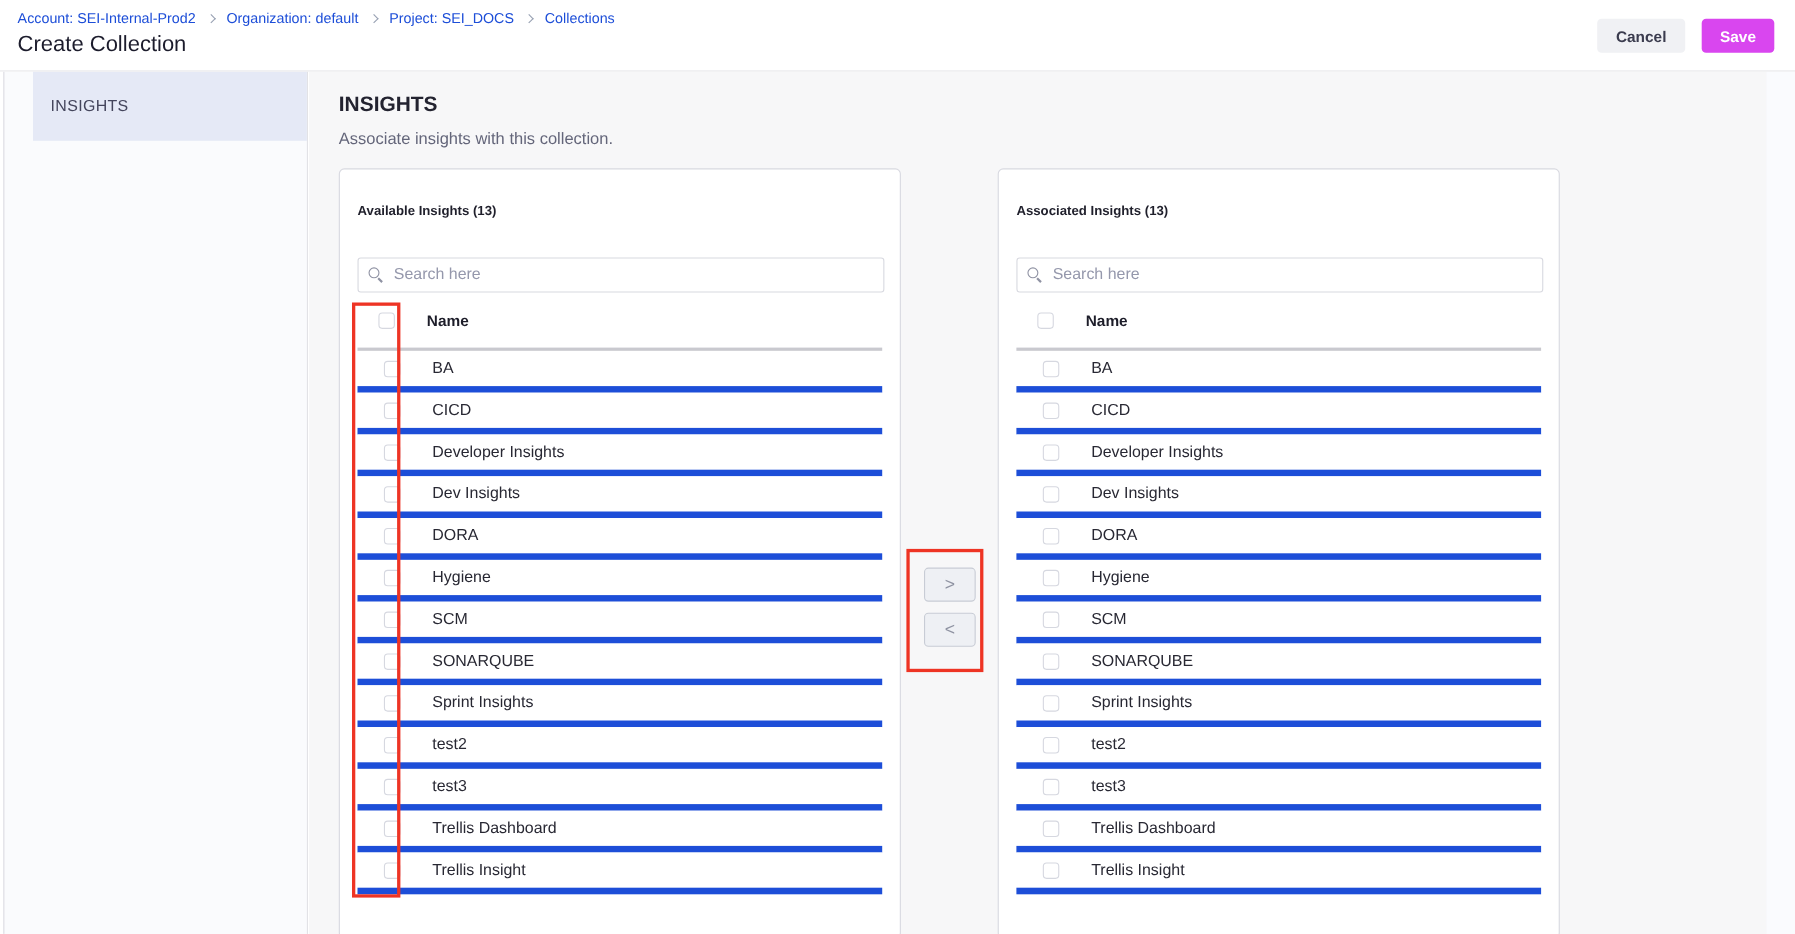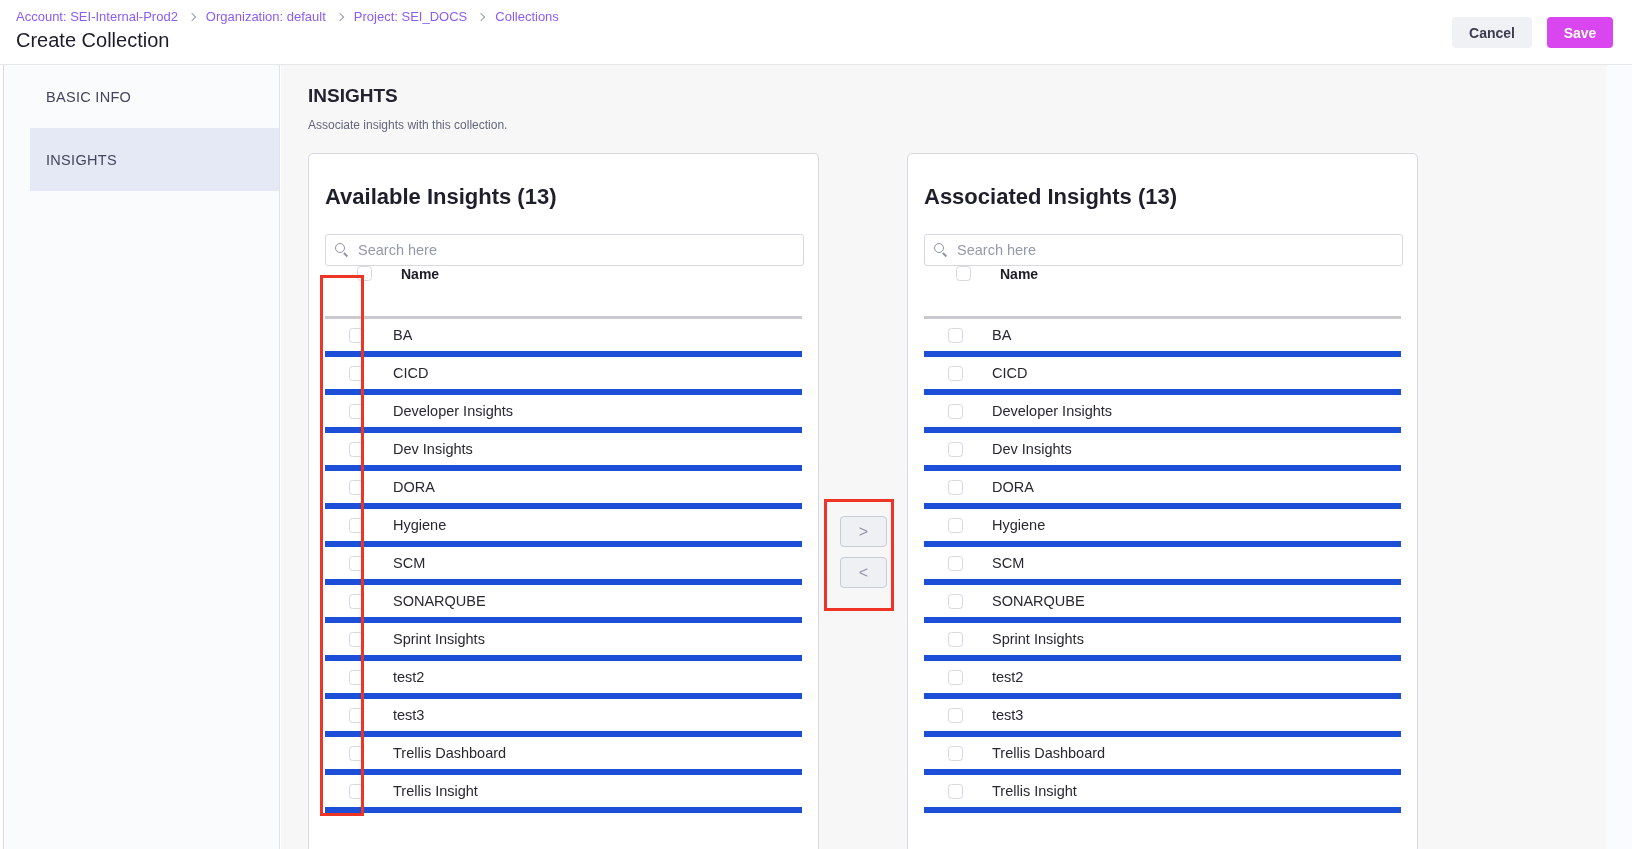--- a/index.html
+++ b/index.html
@@ -5,21 +5,21 @@
   * { margin:0; padding:0; box-sizing:border-box; }
   html,body { width:1632px; height:849px; overflow:hidden; background:#fff;
               font-family:"Liberation Sans","DejaVu Sans",sans-serif; }
   .app { position:relative; width:1632px; height:849px; }
 
   
   .topbar { position:absolute; left:0; top:0; width:1632px; height:65px; background:#fff;
             border-bottom:1px solid #e7e7ea; z-index:2; }
   .breadcrumb { position:absolute; left:16px; top:9px; display:flex; align-items:center; gap:9px;
                 font-size:13px; }
-  .crumb { color:#8b5cf6; text-decoration:none; cursor:pointer; }
+  .crumb { color:#1d4ed8; text-decoration:none; cursor:pointer; }
   .crumb-sep { width:6px; height:6px; border-top:1.6px solid #97a0b2; border-right:1.6px solid #97a0b2;
                transform:rotate(45deg); margin:0 2px; }
   .page-title { position:absolute; left:16px; top:29px; font-size:20px; font-weight:400; color:#1c1c2c; }
   .topbar-actions { position:absolute; top:17px; right:19px; height:29px; }
   .btn { display:inline-flex; align-items:center; justify-content:center; height:31px;
          border:none; border-radius:4px; font-size:14px; font-weight:700; cursor:pointer;
          font-family:inherit; }
   .btn-cancel { width:80px; background:#f0f1f4; color:#3b3c4e; position:absolute; right:81px; top:0; }
   .btn-save   { width:66px; background:#d946ef; color:#ffffff; position:absolute; right:0; top:0; }
 
@@ -27,40 +27,40 @@
   .sidebar { position:absolute; left:3px; top:65px; width:277px; height:784px; background:#fafbfd;
              border-left:1px solid #dcdce2; border-right:1px solid #e2e2e6; }
   .side-item { height:63px; display:flex; align-items:center; margin-left:26px; padding-left:16px;
                font-size:14.5px; letter-spacing:.3px; color:#44455c; cursor:pointer; }
   .side-item.active { background:#e5e9f6; }
 
   
   .main { position:absolute; left:281px; top:65px; width:1351px; height:784px; background:#f7f7f8; }
   .right-gutter { position:absolute; right:0; top:0; width:26px; height:784px; background:#fafbfe; }
   .main-heading { position:absolute; left:27px; top:20px; font-size:19px; font-weight:600; color:#232330; }
-  .main-sub { position:absolute; left:27px; top:53px; font-size:12px; color:#64667a; }
+  .main-sub { position:absolute; left:27px; top:53px; font-size:15px; color:#64667a; }
 
   
   .panel { position:absolute; top:88px; width:511px; height:700px; background:#fff;
            border:1px solid #d8d9e0; border-radius:5px; }
   .panel:nth-of-type(1) { left:27px; }
   .panel:nth-of-type(2) { left:626px; }
-  .panel-title { position:absolute; left:16px; top:30px; font-size:22px; font-weight:600; color:#1f1f2b; }
+  .panel-title { position:absolute; left:16px; top:30px; font-size:12px; font-weight:600; color:#1f1f2b; }
   .search-wrap { position:absolute; left:16px; top:80px; width:479px; height:32px; }
   .search-input { width:100%; height:100%; border:1px solid #d8d9e0; border-radius:3px;
                   padding:0 10px 0 32px; font-size:14.5px; color:#33344a; background:#fff;
                   font-family:inherit; outline:none; }
   .search-input::placeholder { color:#9598ac; }
   .search-icon { position:absolute; left:10px; top:9px; width:13px; height:13px; pointer-events:none; }
   .search-icon::before { content:""; position:absolute; left:0; top:0; width:8px; height:8px;
                          border:1.5px solid #8f92a3; border-radius:50%; }
   .search-icon::after { content:""; position:absolute; left:9px; top:9px; width:4.5px; height:1.5px;
                         background:#8f92a3; transform:rotate(45deg); transform-origin:left center; }
-  .table-head { position:absolute; left:24px; right:16px; top:112px; height:50px;
-                display:flex; }
+  .table-head { position:absolute; left:11px; right:16px; top:112px; height:50px;
+                display:flex; align-items:center; }
   .head-rule { position:absolute; left:16px; right:16px; top:162px; height:3px; background:#c9c9cf; }
   .checkbox { flex:none; width:15px; height:15px; border:1.5px solid #d6d8e0; border-radius:3.5px;
               background:#fff; margin-left:24px; cursor:pointer; }
   .col-name { margin-left:29px; font-size:14px; font-weight:700; color:#1d1d29; }
   .insight-list { position:absolute; left:16px; right:16px; top:165px; }
   .insight-row { height:38px; display:flex; align-items:center; border-bottom:6px solid #1d4ed8;
                  cursor:pointer; background:#fff; }
   .insight-row .insight-name { margin-left:29px; font-size:14.5px; color:#282833; }
 
   
@@ -93,21 +93,20 @@
       <a class="crumb">Collections</a>
     </div>
     <div class="page-title">Create Collection</div>
     <div class="topbar-actions">
       <button class="btn btn-cancel">Cancel</button>
       <button class="btn btn-save">Save</button>
     </div>
   </div>
 
   <div class="sidebar">
-    <div class="side-item">BASIC INFO</div>
     <div class="side-item active">INSIGHTS</div>
   </div>
 
   <div class="main">
     <div class="right-gutter"></div>
     <div class="main-heading">INSIGHTS</div>
     <div class="main-sub">Associate insights with this collection.</div>
 
     <div id="panels-host">
         <div class="panel">

